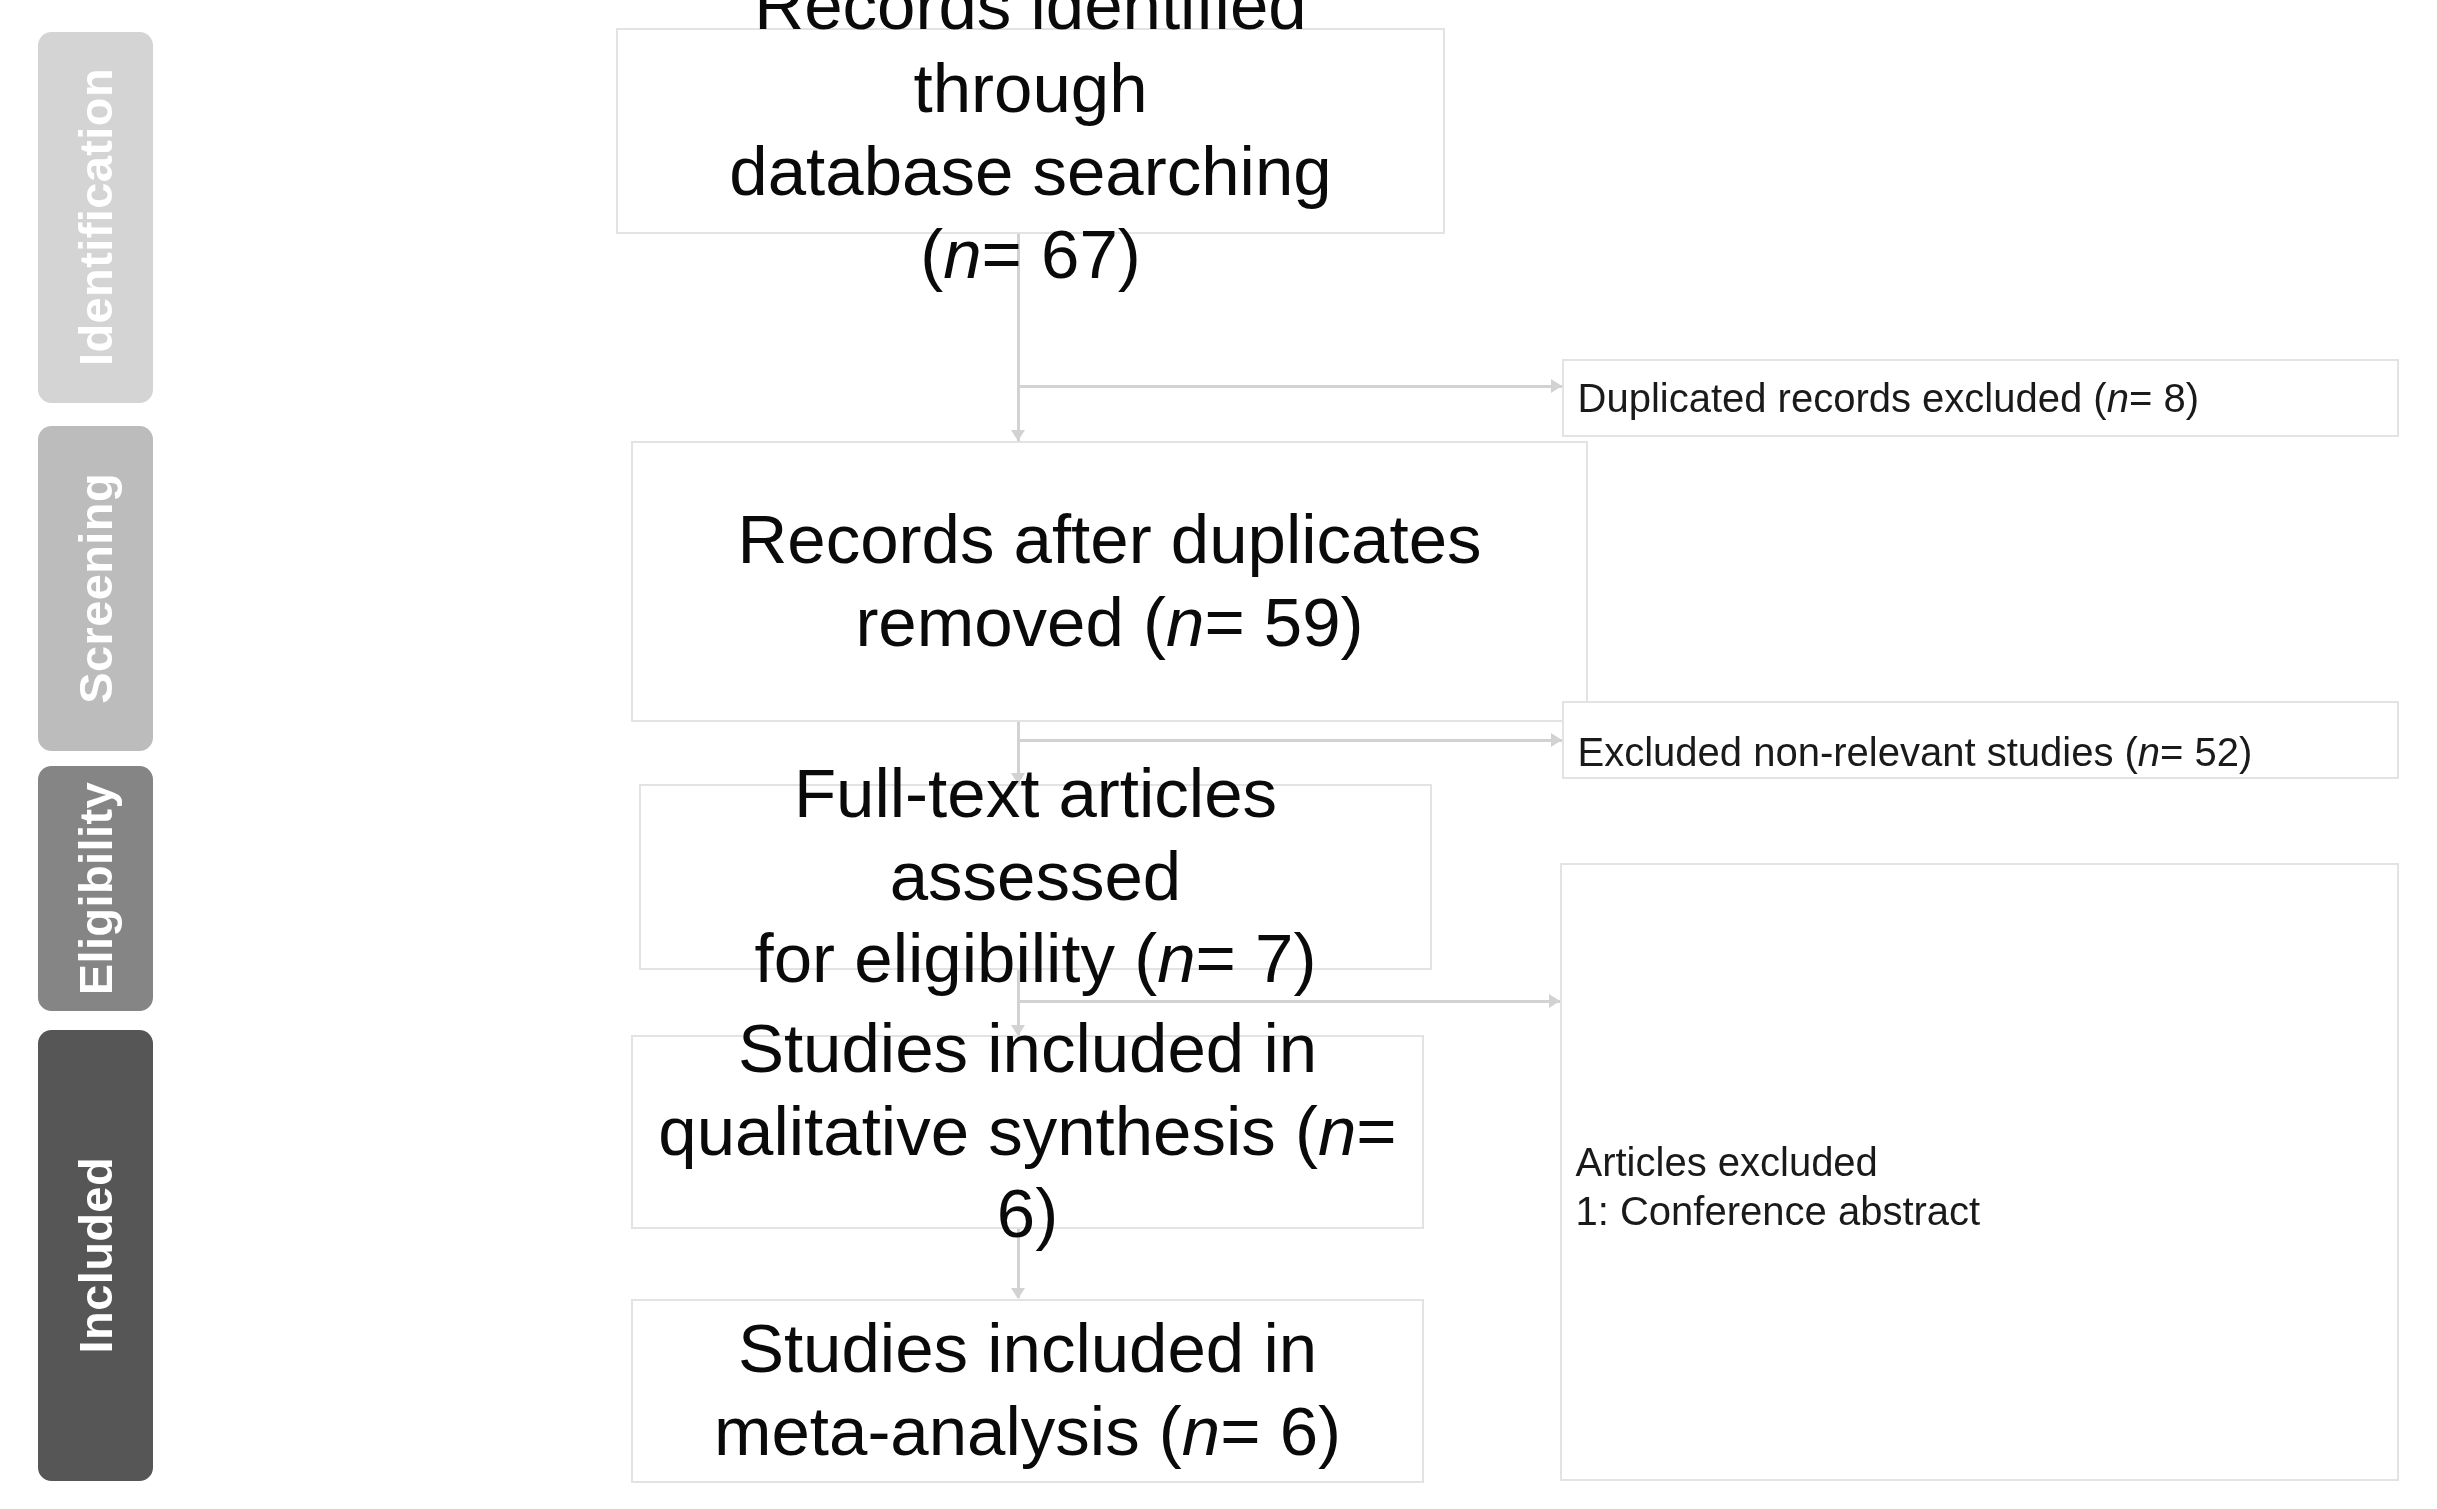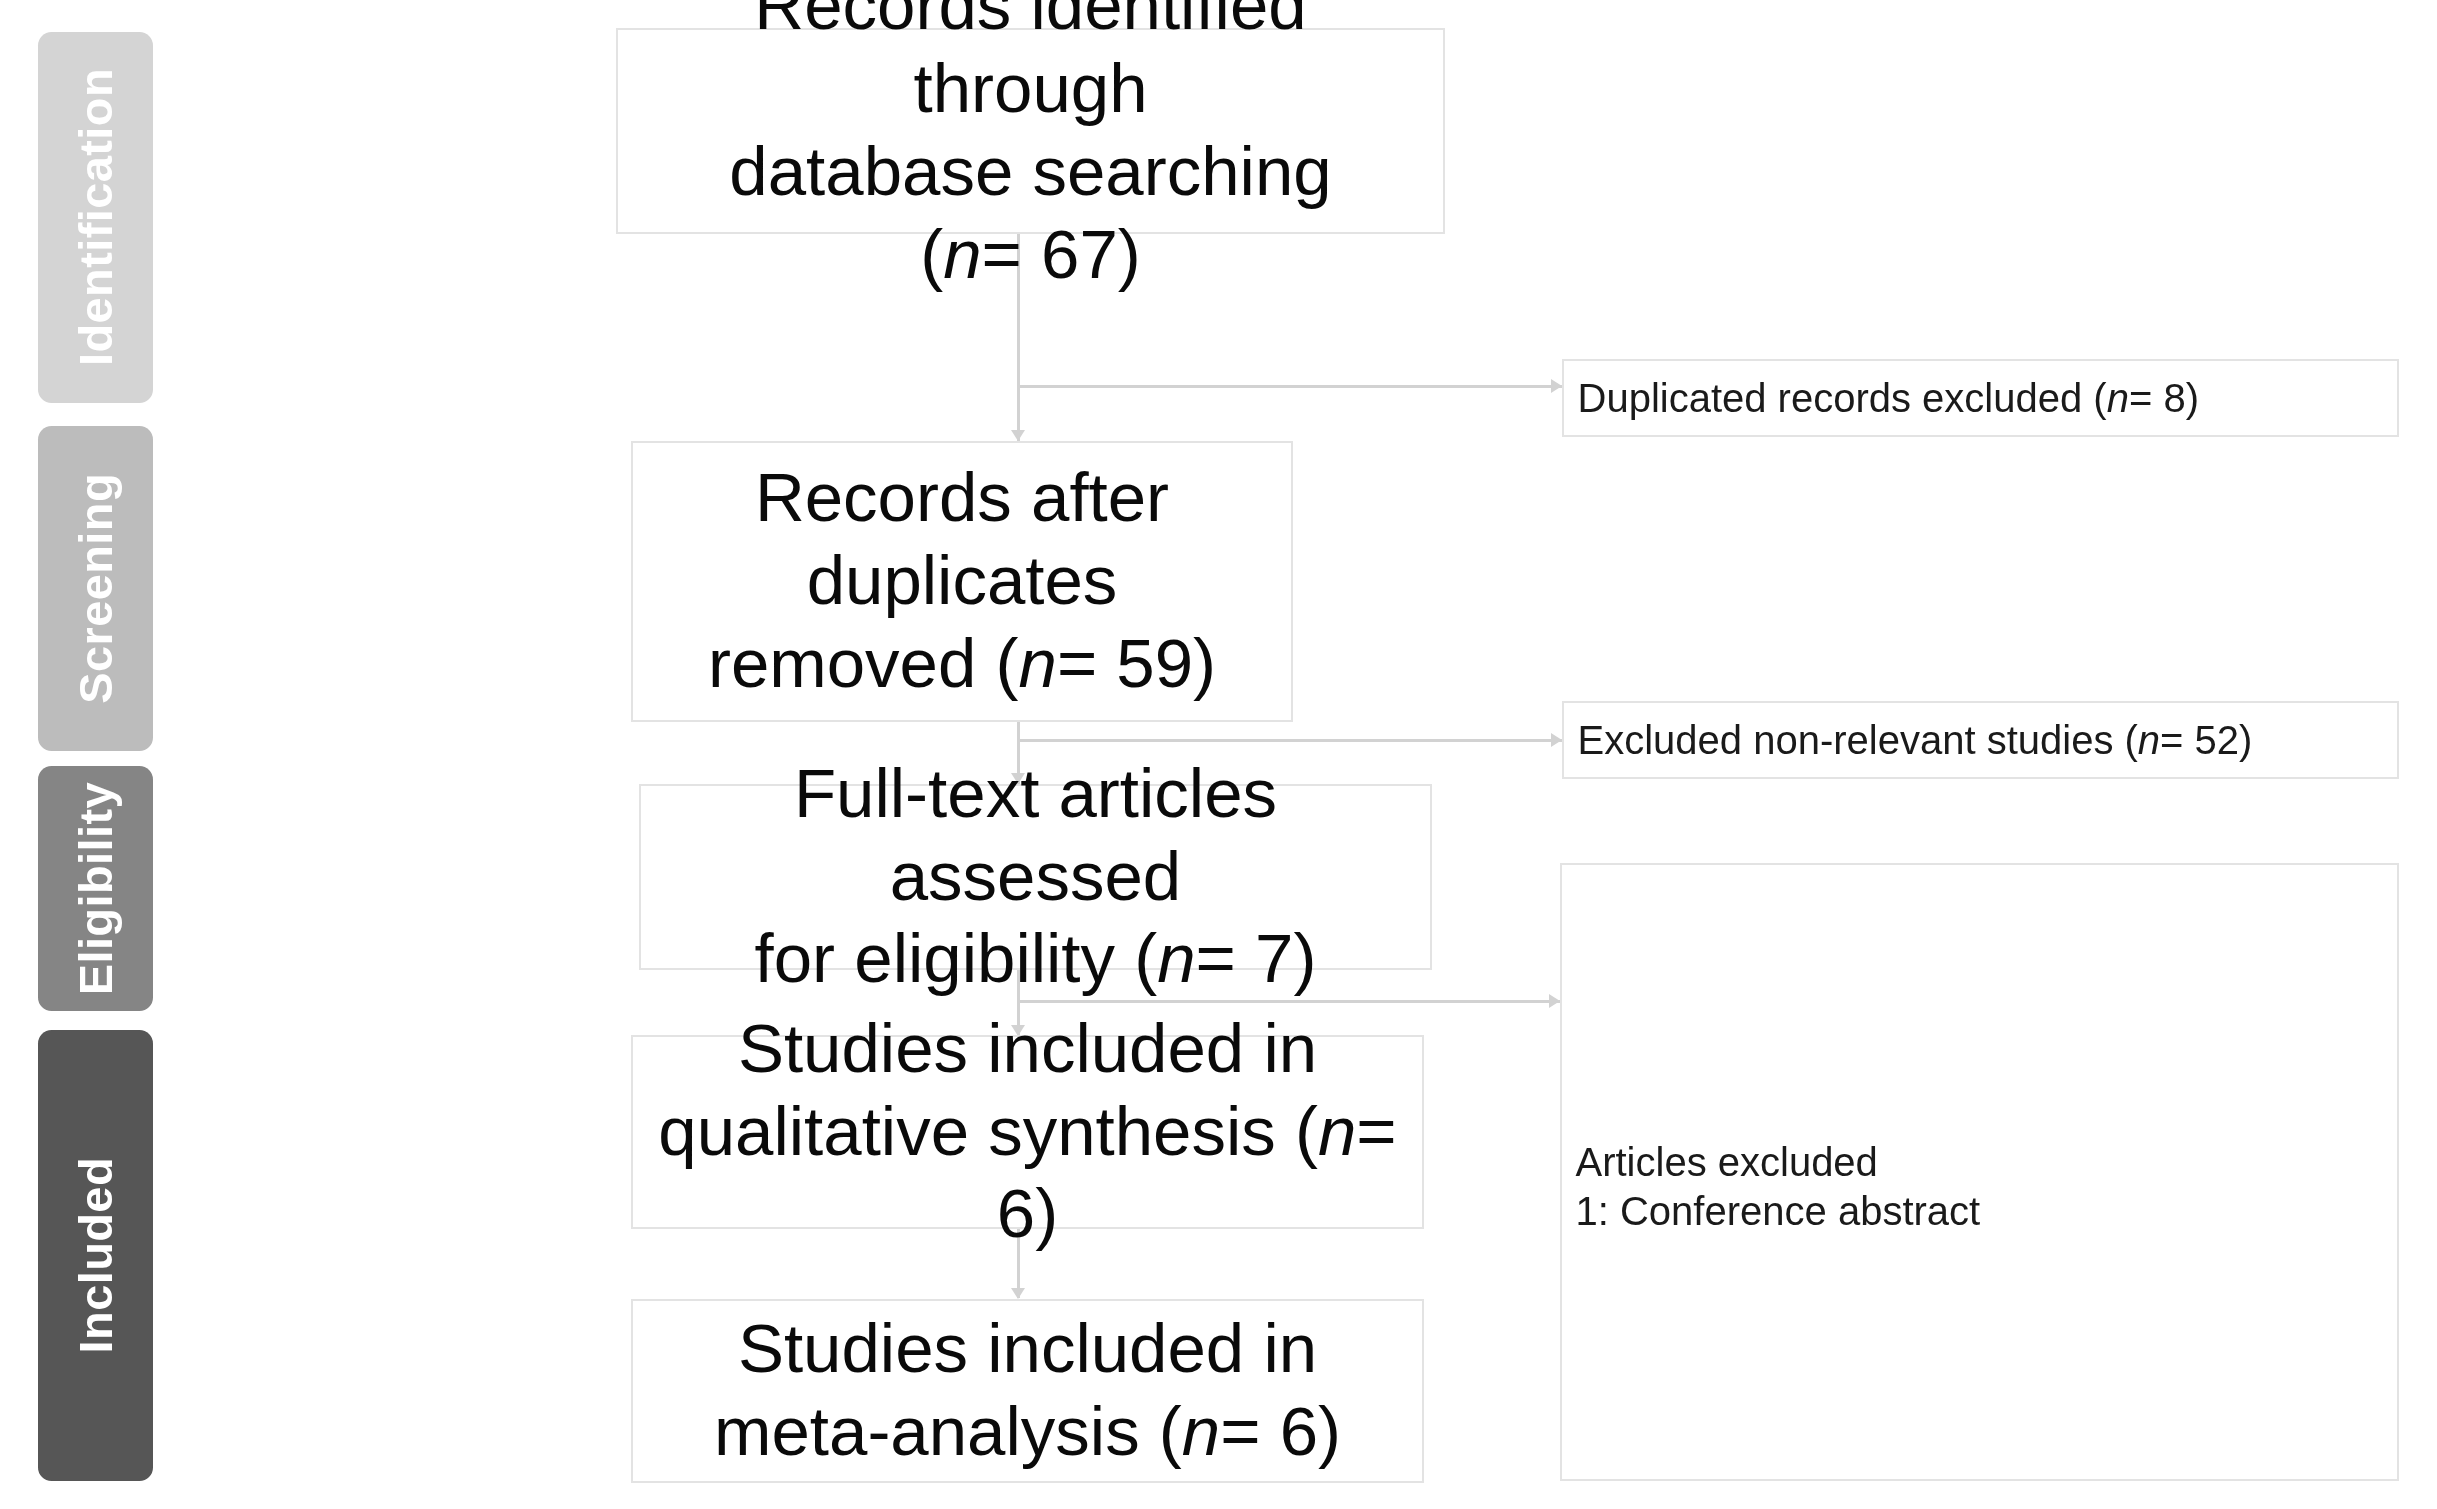--- a/index.html
+++ b/index.html
@@ -151,39 +151,39 @@
   <div class="arrow-down" style="left: 1011px; top: 1025px; border-top-color: rgb(210, 210, 210);"></div>
   <div class="arrow-down" style="left: 1011px; top: 1288px; border-top-color: rgb(210, 210, 210);"></div>
 
   <div class="arrow-right" style="left: 1551px; top: 379px; border-left-color: rgb(210, 210, 210);"></div>
   <div class="arrow-right" style="left: 1551px; top: 733px; border-left-color: rgb(210, 210, 210);"></div>
   <div class="arrow-right" style="left: 1549px; top: 994px; border-left-color: rgb(210, 210, 210);"></div>
 
   <div class="flow-box" style="left: 616px; top: 28px; width: 829px; height: 206px; border-color: rgb(227, 227, 227);">
     <div class="flow-box-text">Records identified through<br>database searching<br>(<em class="n-italic">n</em>= 67)</div>
   </div>
-  <div class="flow-box" style="left: 631px; top: 441px; width: 662px; height: 281px; border-color: rgb(227, 227, 227);">
+  <div class="flow-box" style="left: 631px; top: 441px; width: 957px; height: 281px; border-color: rgb(227, 227, 227);">
     <div class="flow-box-text">Records after duplicates<br>removed (<em class="n-italic">n</em>= 59)</div>
   </div>
   <div class="flow-box" style="left: 631px; top: 784px; width: 793px; height: 186px; border-color: rgb(227, 227, 227); margin-left: 8px;">
     <div class="flow-box-text">Full-text articles assessed<br>for eligibility (<em class="n-italic">n</em>= 7)</div>
   </div>
   <div class="flow-box" style="left: 631px; top: 1035px; width: 793px; height: 194px; border-color: rgb(227, 227, 227);">
     <div class="flow-box-text">Studies included in<br>qualitative synthesis (<em class="n-italic">n</em>= 6)</div>
   </div>
   <div class="flow-box" style="left: 631px; top: 1299px; width: 793px; height: 184px; border-color: rgb(227, 227, 227);">
     <div class="flow-box-text">Studies included in<br>meta-analysis (<em class="n-italic">n</em>= 6)</div>
   </div>
 
   <div class="note-box" style="left: 1562px; top: 347px; width: 837px; height: 78px; border-color: rgb(227, 227, 227); margin-top: 12px;">
     <div class="note-box-text">
         <span class="note-line">Duplicated records excluded (<em class="n-italic">n</em>= 8)</span>
       </div>
   </div>
-  <div class="note-box" style="left: 1562px; top: 701px; width: 837px; height: 78px; border-color: rgb(227, 227, 227);">
+  <div class="note-box" style="left: 1562px; top: 701px; width: 837px; height: 78px; border-color: rgb(227, 227, 227); align-items: flex-end;">
     <div class="note-box-text">
         <span class="note-line">Excluded non-relevant studies (<em class="n-italic">n</em>= 52)</span>
       </div>
   </div>
   <div class="note-box tall" style="left: 1560px; top: 863px; width: 839px; height: 618px; border-color: rgb(227, 227, 227);">
     <div class="note-box-text" style="padding-top: 273px;">
         <span class="note-line">Articles excluded</span>
         <span class="note-line">1: Conference abstract</span>
       </div>
   </div>

